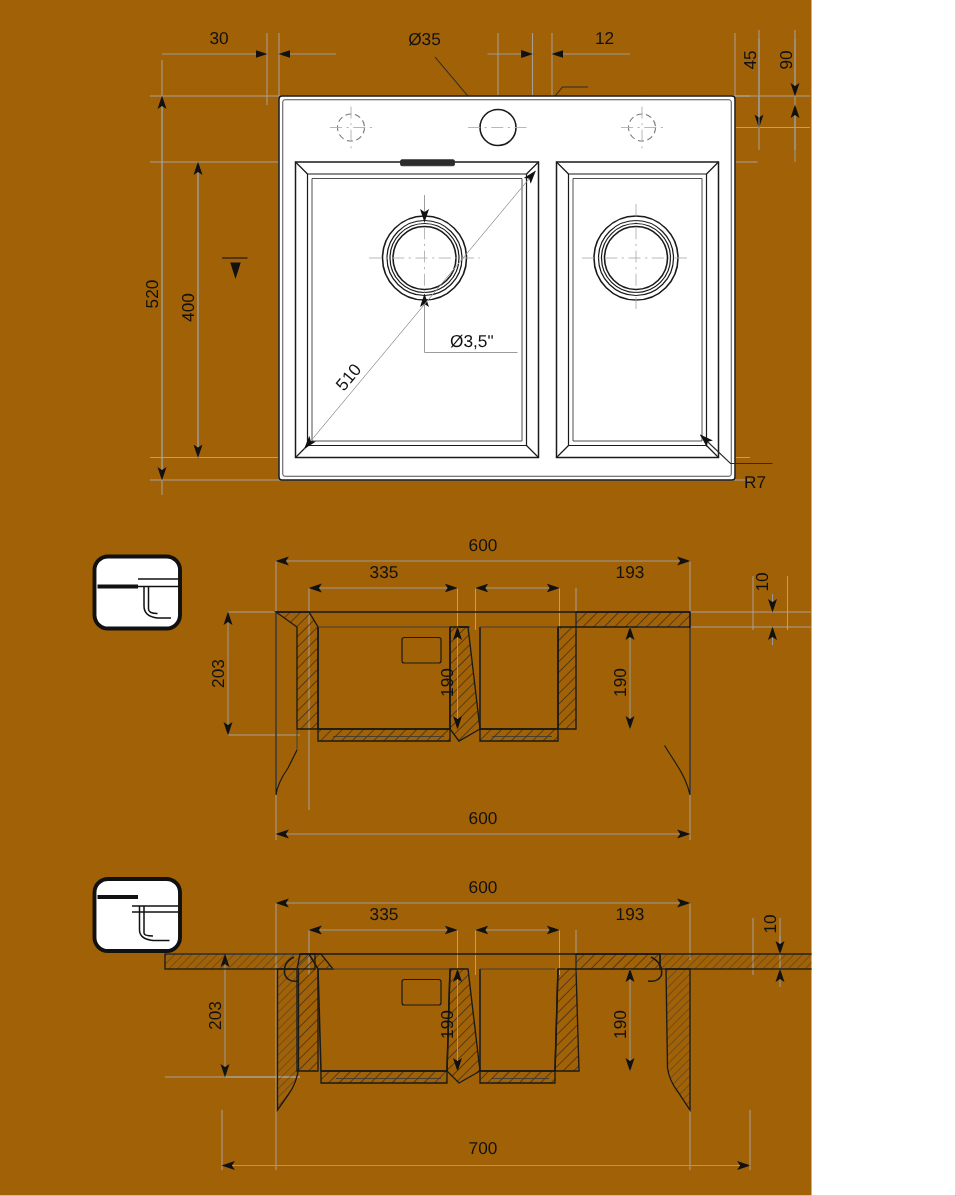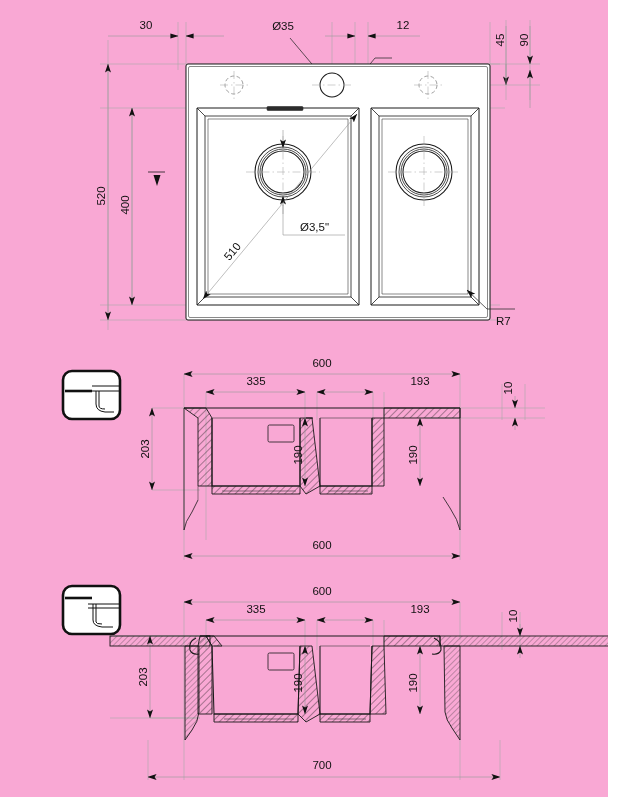--- a/index.html
+++ b/index.html
@@ -5,23 +5,23 @@
   html, body {
     margin: 0;
     padding: 0;
     background: #ffffff;
   }
   body {
     font-family: "Liberation Sans", sans-serif;
   }
   #sheet {
     position: relative;
-    width: 608px;
+    width: 541px;
     height: 797px;
-    background: #f9a8d4;
+    background: #a16207;
     overflow: hidden;
   }
   svg.drawing {
     position: absolute;
     top: 0;
     left: 0;
     width: 637px;
     height: 797px;
     display: block;
   }

